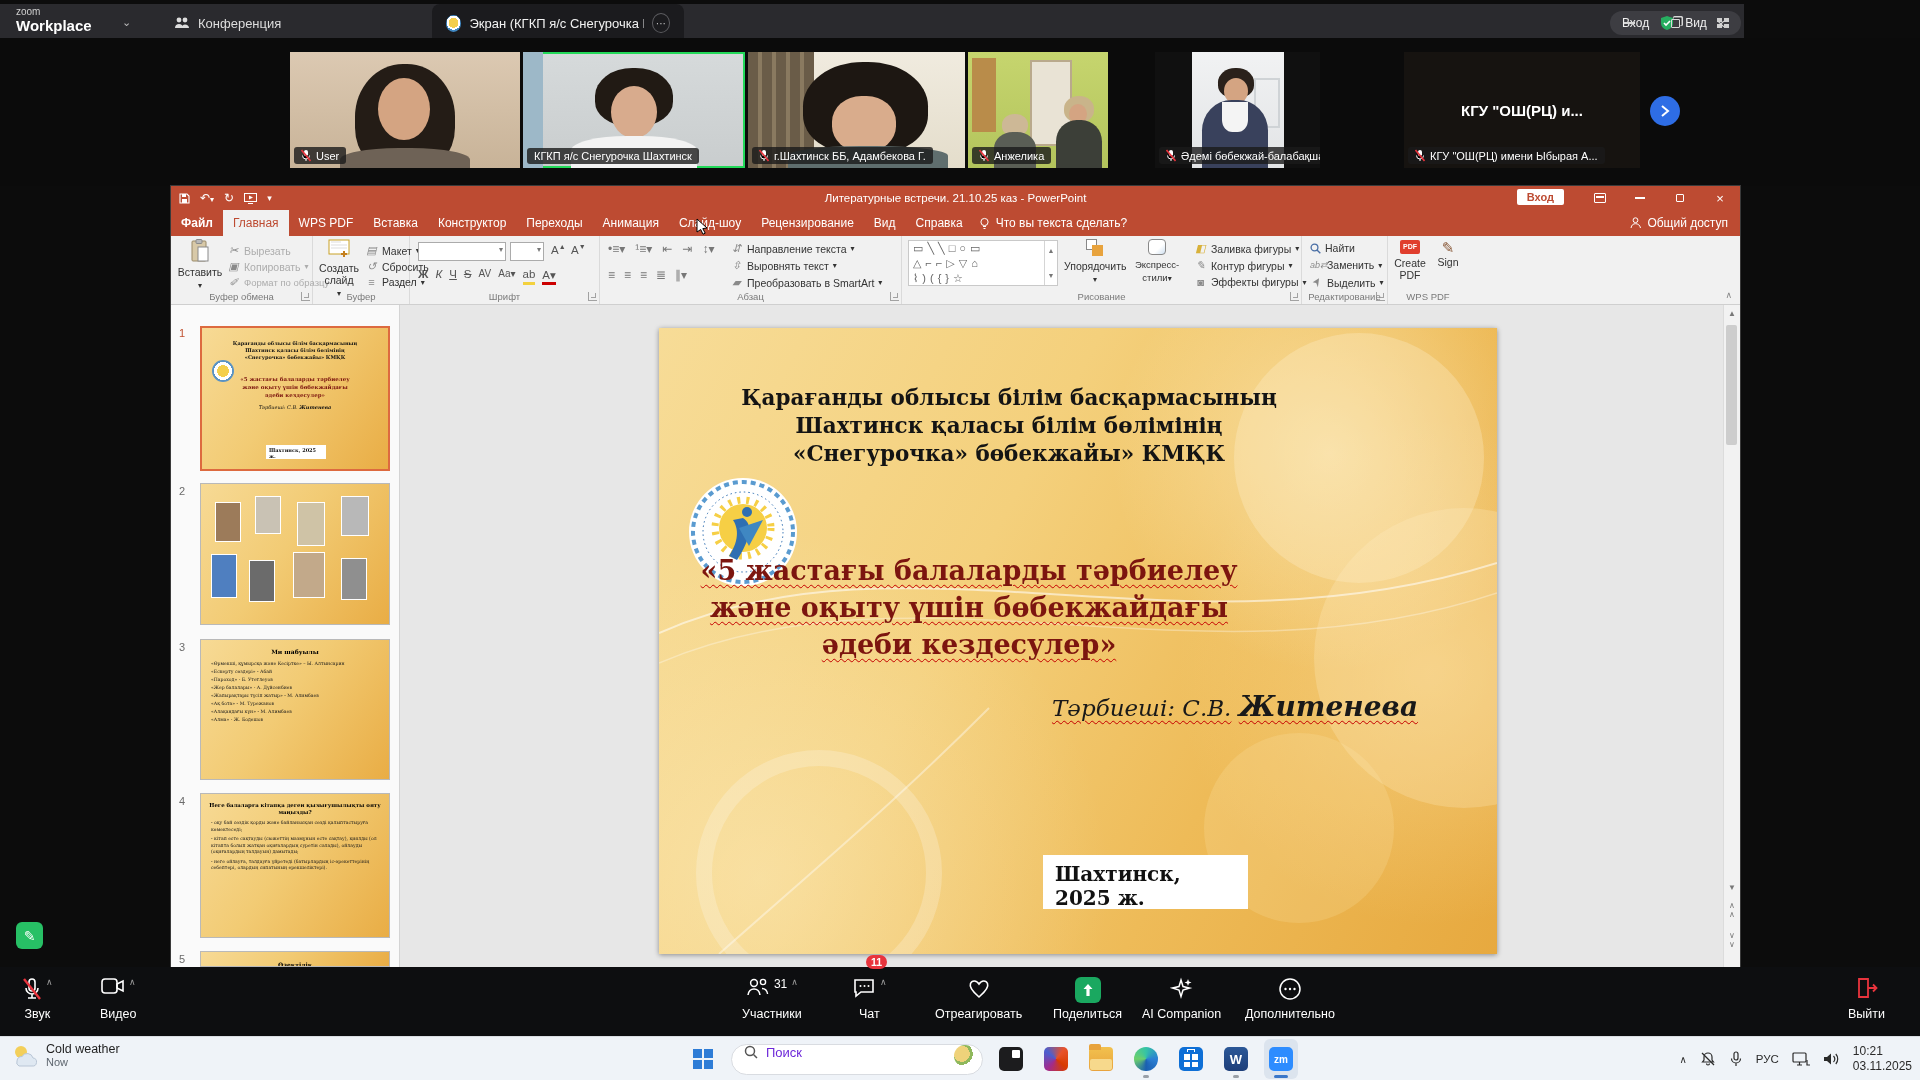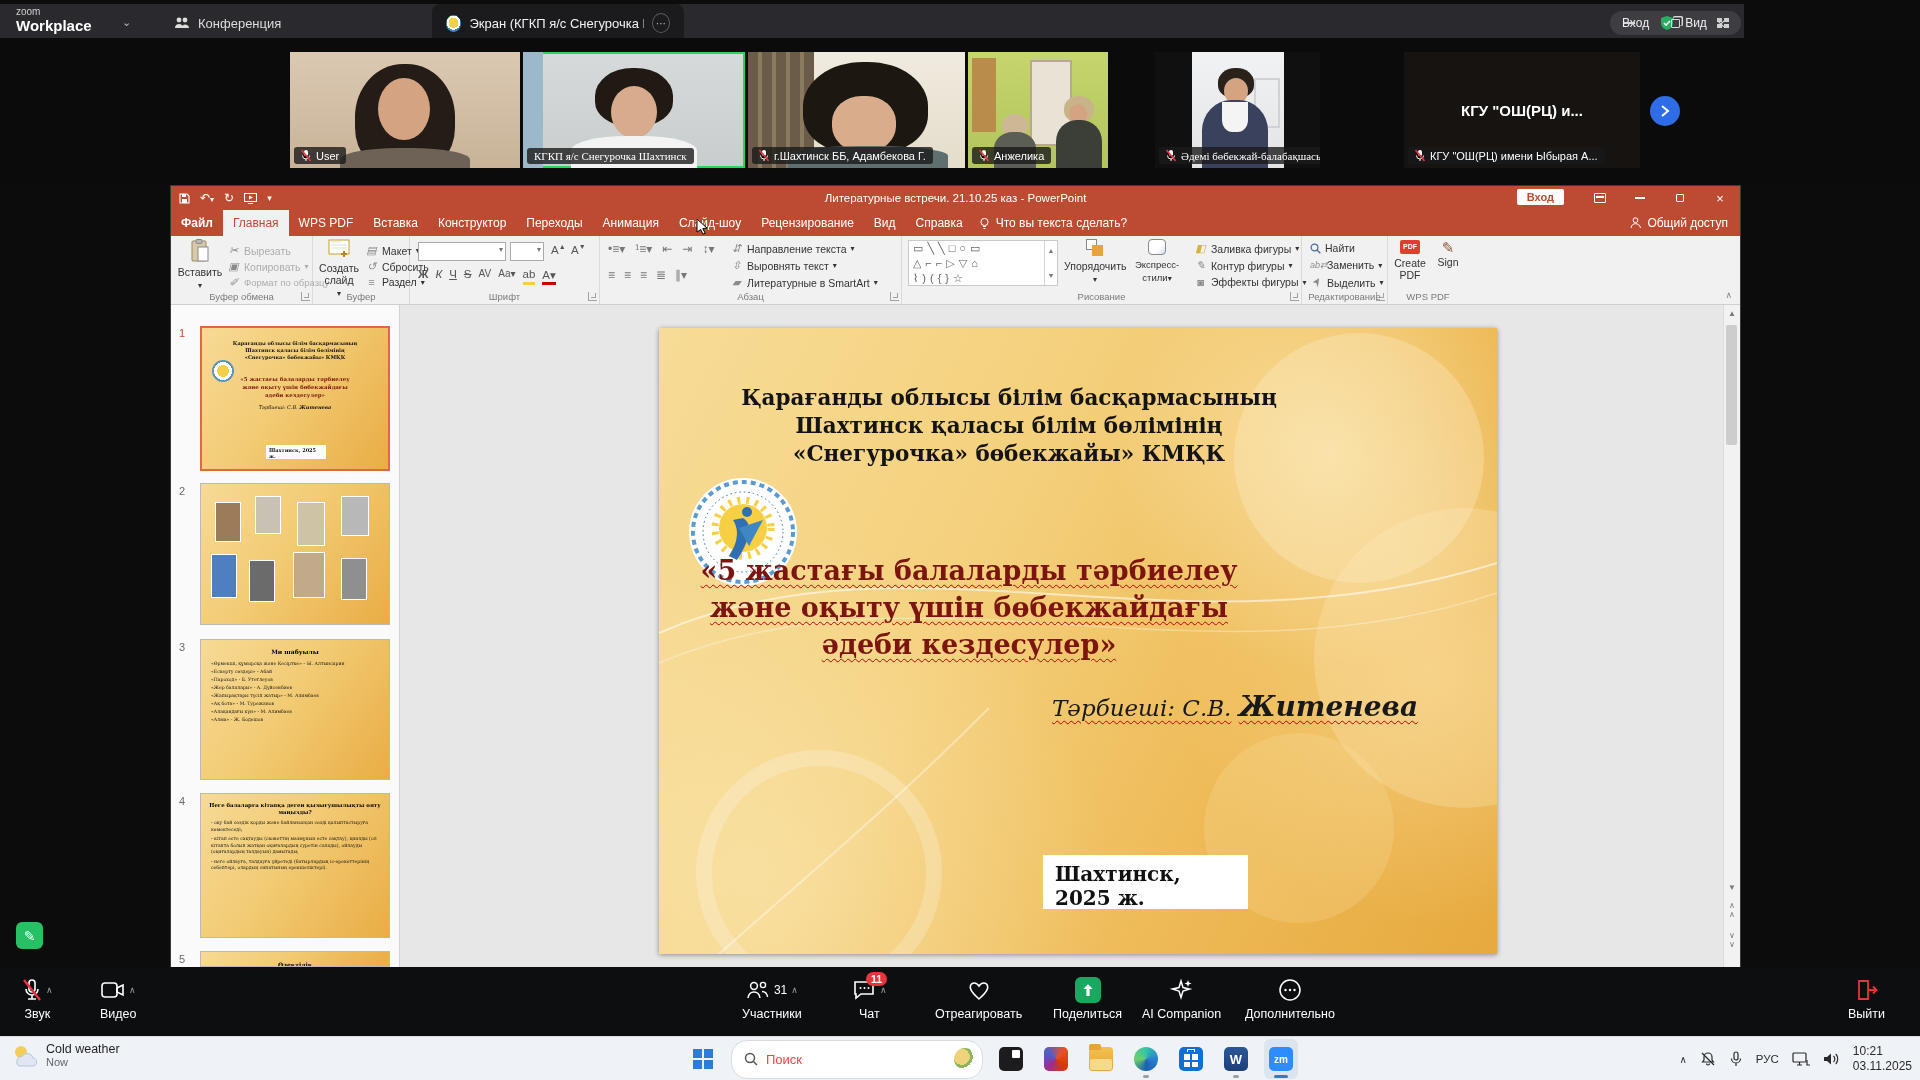--- a/index.html
+++ b/index.html
@@ -1,18 +1,18 @@
 <!DOCTYPE html>
 <html><head>
 <meta charset="utf-8">
 <style>
   *{margin:0;padding:0;box-sizing:border-box}
   html,body{width:1920px;height:1080px;overflow:hidden;background:#0c0c0c;
     font-family:"Liberation Sans",sans-serif;-webkit-font-smoothing:antialiased}
-  .kz{font-family:Liberation Serif, serif}
+  .kz{font-family:Liberation Sans, sans-serif}
   svg{display:block}
 
   
   .ztop{position:absolute;left:0;top:4px;width:1744px;height:38px;background:#2a2a2e;color:#e8e8e8}
   .zbrand{position:absolute;left:16px;top:3px;line-height:1.05}
   .zbrand .b1{font-size:10px;color:#cfcfcf}
   .zbrand .b2{font-size:15px;font-weight:bold;color:#fff}
   .zchev{position:absolute;left:122px;top:12px;color:#bbb;font-size:11px}
   .ztab{position:absolute;top:0;height:38px;display:flex;align-items:center;gap:8px;font-size:13px;color:#ddd;padding:0 14px}
   .ztab.active{background:#1b1b1e;border-radius:8px 8px 0 0;color:#f2f2f2}
@@ -101,33 +101,33 @@
   .sl-foot{position:absolute;left:384px;top:527px;width:205px;height:54px;background:#fff;padding:7px 12px;font-weight:bold;font-size:20px;color:#111}
 
   
   .scrollcol{position:absolute;right:0;top:119px;width:17px;height:662px;background:#f2f2f2;border-left:1px solid #dcdcdc;color:#777}
   .sc-btn{position:absolute;left:0;width:100%;text-align:center;font-size:8px;line-height:14px}
   .sc-thumb{position:absolute;left:2px;width:11px;background:#cdcdcd;border-radius:2px}
 
   
   .zbar{position:absolute;left:0;top:967px;width:1920px;height:69px;background:#0d0e10;color:#fff}
   .zitem{position:absolute;top:10px;display:flex;flex-direction:column;align-items:center;gap:4px;font-size:12.5px;color:#fff}
-  .zitem .irow{height:26px;display:flex;align-items:center;gap:4px}
+  .zitem .irow{height:26px;display:flex;align-items:flex-start;gap:4px}
   .chev{color:#9a9a9a;font-size:9px}
   .badge{position:absolute;margin-left:14px;margin-top:-22px;background:#e8343d;color:#fff;border-radius:9px;font-size:10.5px;font-weight:bold;padding:1px 5px}
   .sharebox{width:26px;height:26px;border-radius:6px;background:#1aa860;display:flex;align-items:center;justify-content:center}
   .annot{position:absolute;left:16px;top:922px;width:27px;height:27px;border-radius:6px;background:#27c065;display:flex;align-items:center;justify-content:center;color:#fff;font-size:14px}
 
   
   .tbar{position:absolute;left:0;top:1036px;width:1920px;height:44px;background:#eff3f8;border-top:1px solid #d9dde2;color:#1f1f1f}
   .weather{position:absolute;left:10px;top:4px;display:flex;align-items:center;gap:8px}
   .weather .wt1{font-size:12.5px;color:#1f1f1f}
   .weather .wt2{font-size:11px;color:#5f6770}
   .tcenter2{position:absolute;left:686px;top:0;height:44px;display:flex;align-items:center;gap:11px}
-  .searchpill{width:252px;height:39px;background:#fff;border:1px solid #d9dce1;border-radius:16px;display:flex;align-items:center;gap:8px;padding:0 6px 0 12px;font-size:13px;color:#ef4444}
+  .searchpill{width:252px;height:31px;background:#fff;border:1px solid #d9dce1;border-radius:16px;display:flex;align-items:flex-start;gap:8px;padding:0 6px 0 12px;font-size:13px;color:#6d28d9}
   .searchpill .sicon2{margin-left:auto;width:22px;height:22px;border-radius:50%;background:radial-gradient(circle at 35% 40%,#efd27a 0 8px,#8fb85c 8px 11px,transparent 11px)}
   .app{width:24px;height:24px;border-radius:5px;position:relative;flex:none}
   .appwrap{position:relative;width:34px;height:40px;display:flex;align-items:center;justify-content:center}
   .rundot{position:absolute;bottom:1px;left:50%;margin-left:-3px;width:6px;height:3px;border-radius:2px;background:#9aa0a8}
   .zmactive{background:#dce4ee;border-radius:6px}
   .zmactive .rundot{background:#3b77c9;width:14px;margin-left:-7px}
   .tray{position:absolute;right:8px;top:0;height:44px;display:flex;align-items:center;gap:13px;font-size:11.5px;color:#2a2a2a}
   .clock{font-size:12px;line-height:15px}
 </style>
 </head>
@@ -424,21 +424,21 @@
           <span>Направление текста</span>
           <span style="font-size:8px">▾</span>
         </div>
       <div class="srow" style="left:130px;top:23px">
           <i class="gi">⇳</i>
           <span>Выровнять текст</span>
           <span style="font-size:8px">▾</span>
         </div>
       <div class="srow" style="left:130px;top:40px">
           <i class="gi">▰</i>
-          <span>Литературные в SmartArt</span>
+          <span>Преобразовать в SmartArt</span>
           <span style="font-size:8px">▾</span>
         </div>
       <span class="glabel">Абзац</span>
       <span class="launch"></span>
     </div>
 
     <div class="rg" style="left:731px;width:400px">
       <div class="shapes">▭╲╲□○▭<br>△⌐⌐▷▽⌂<br>⌇)({}☆<span class="sc">
             <i>▲</i>
             <i>▼</i>

